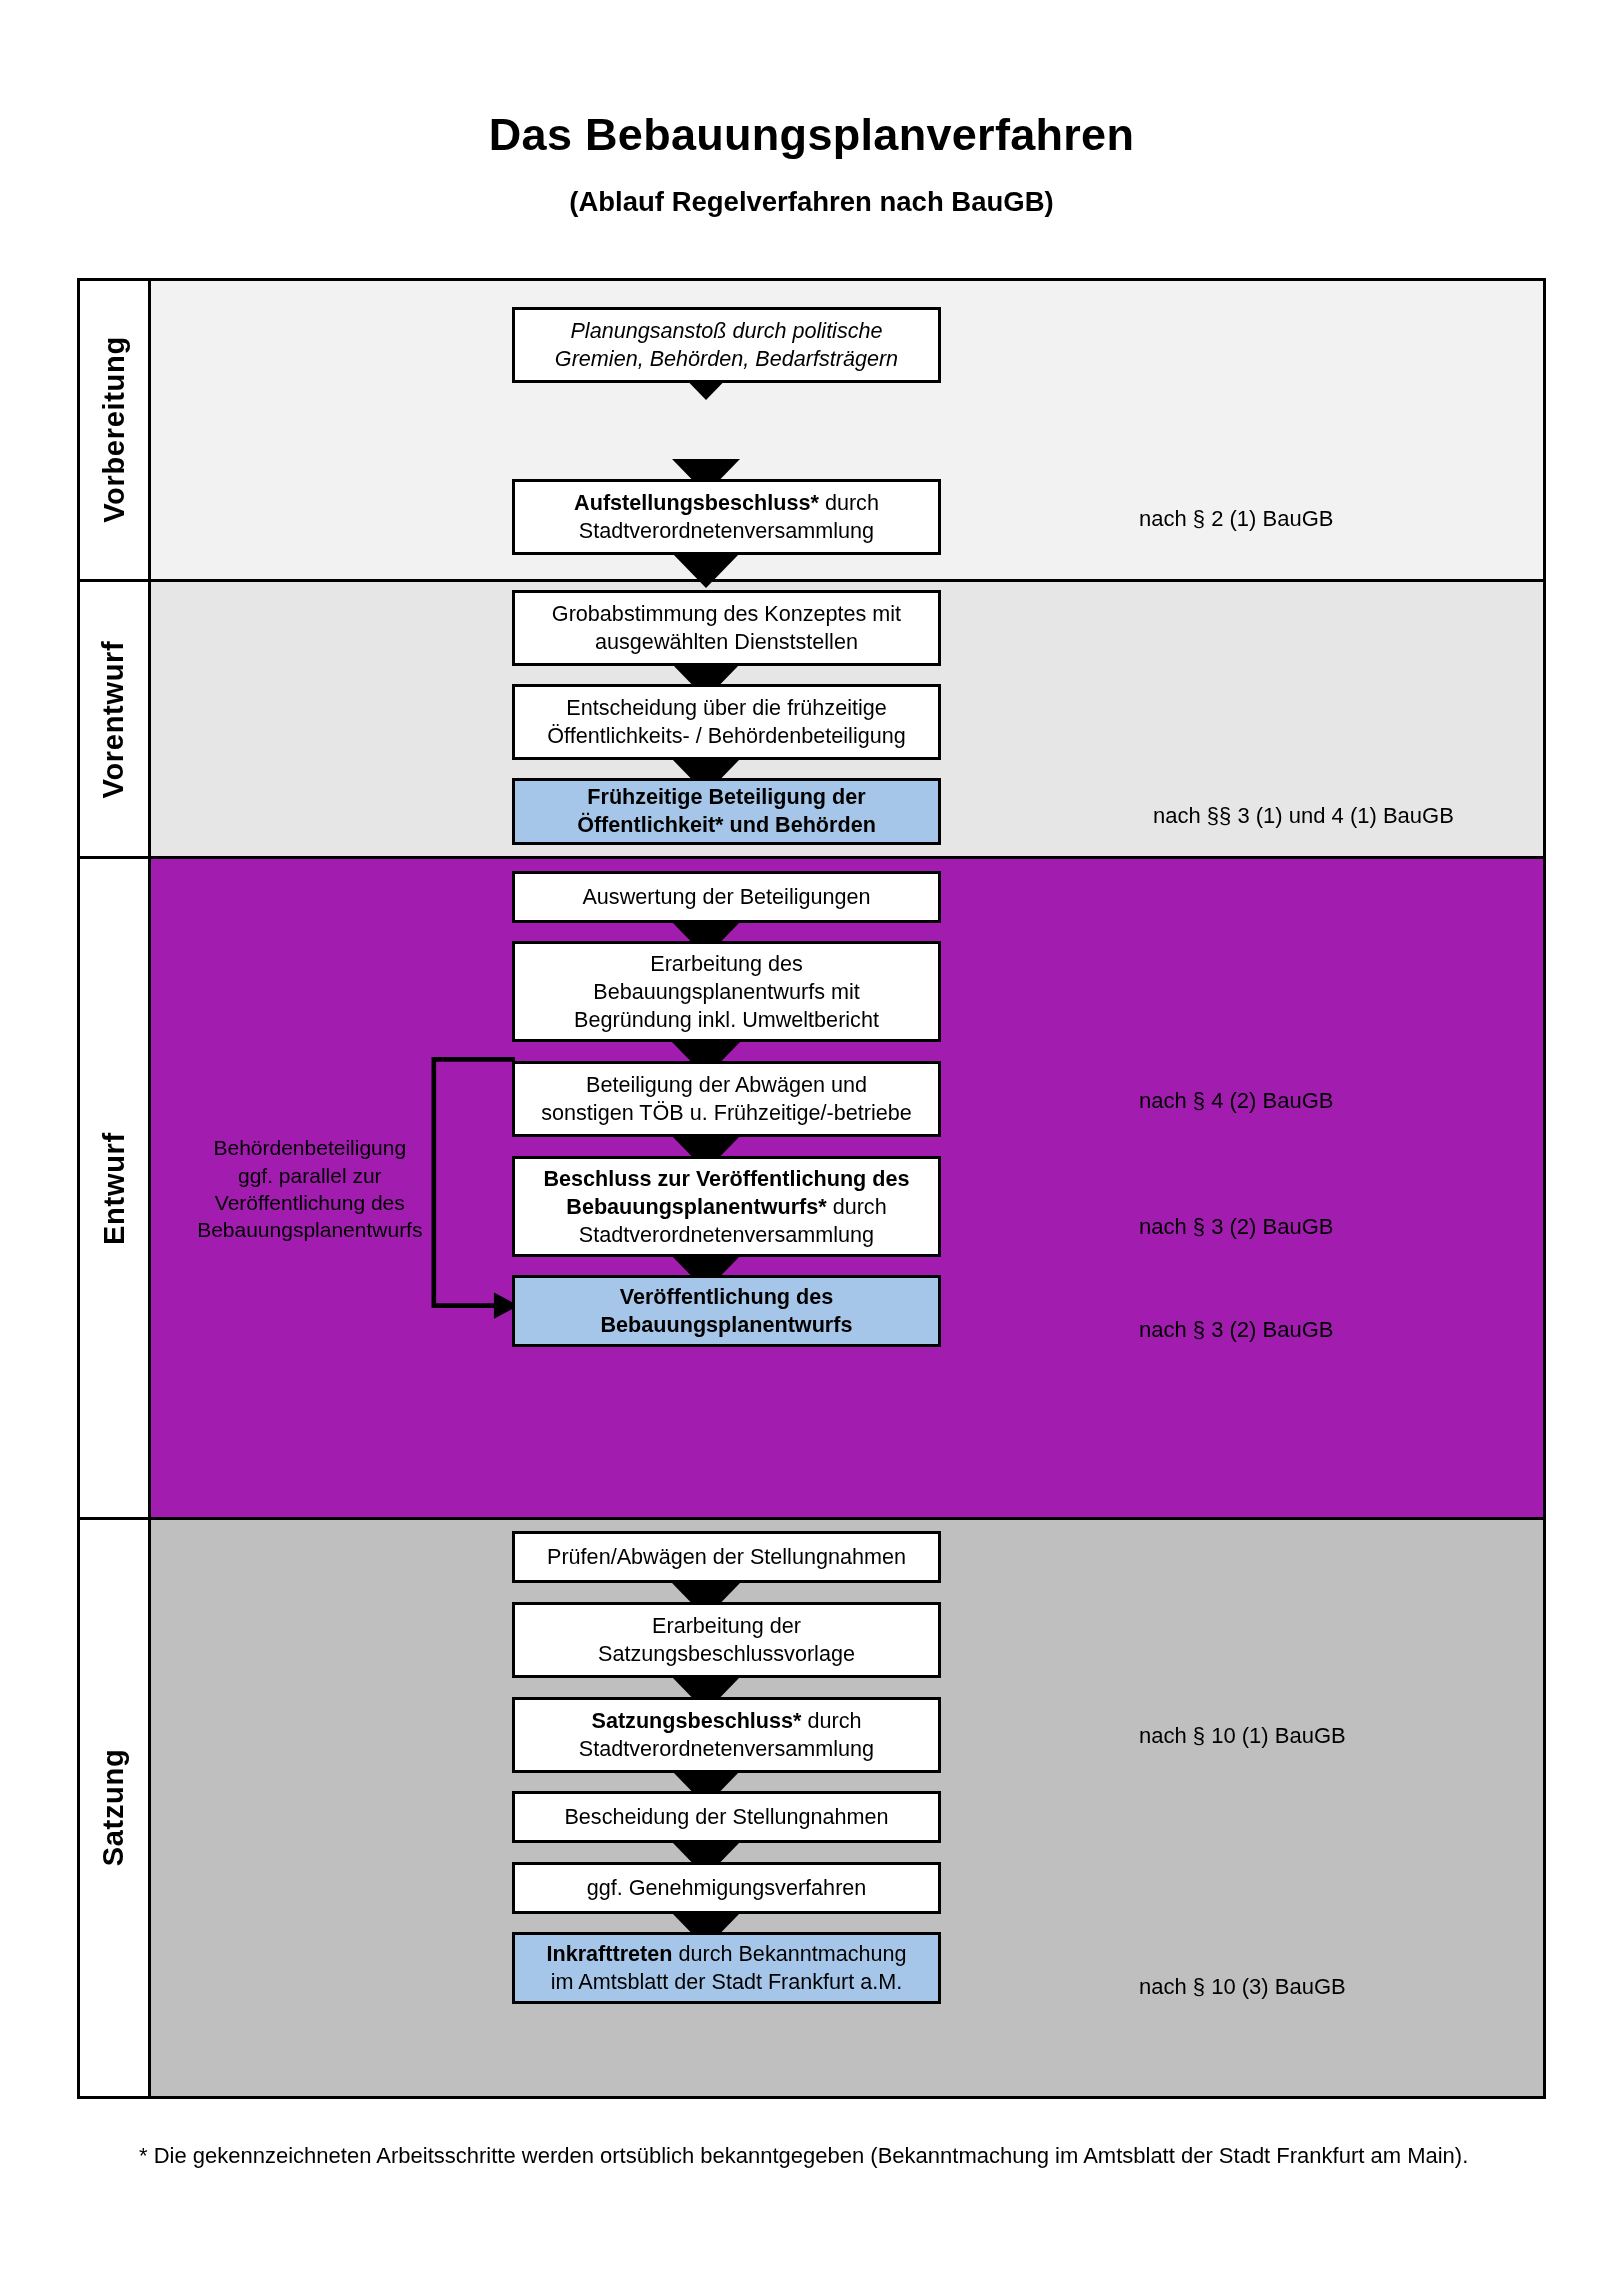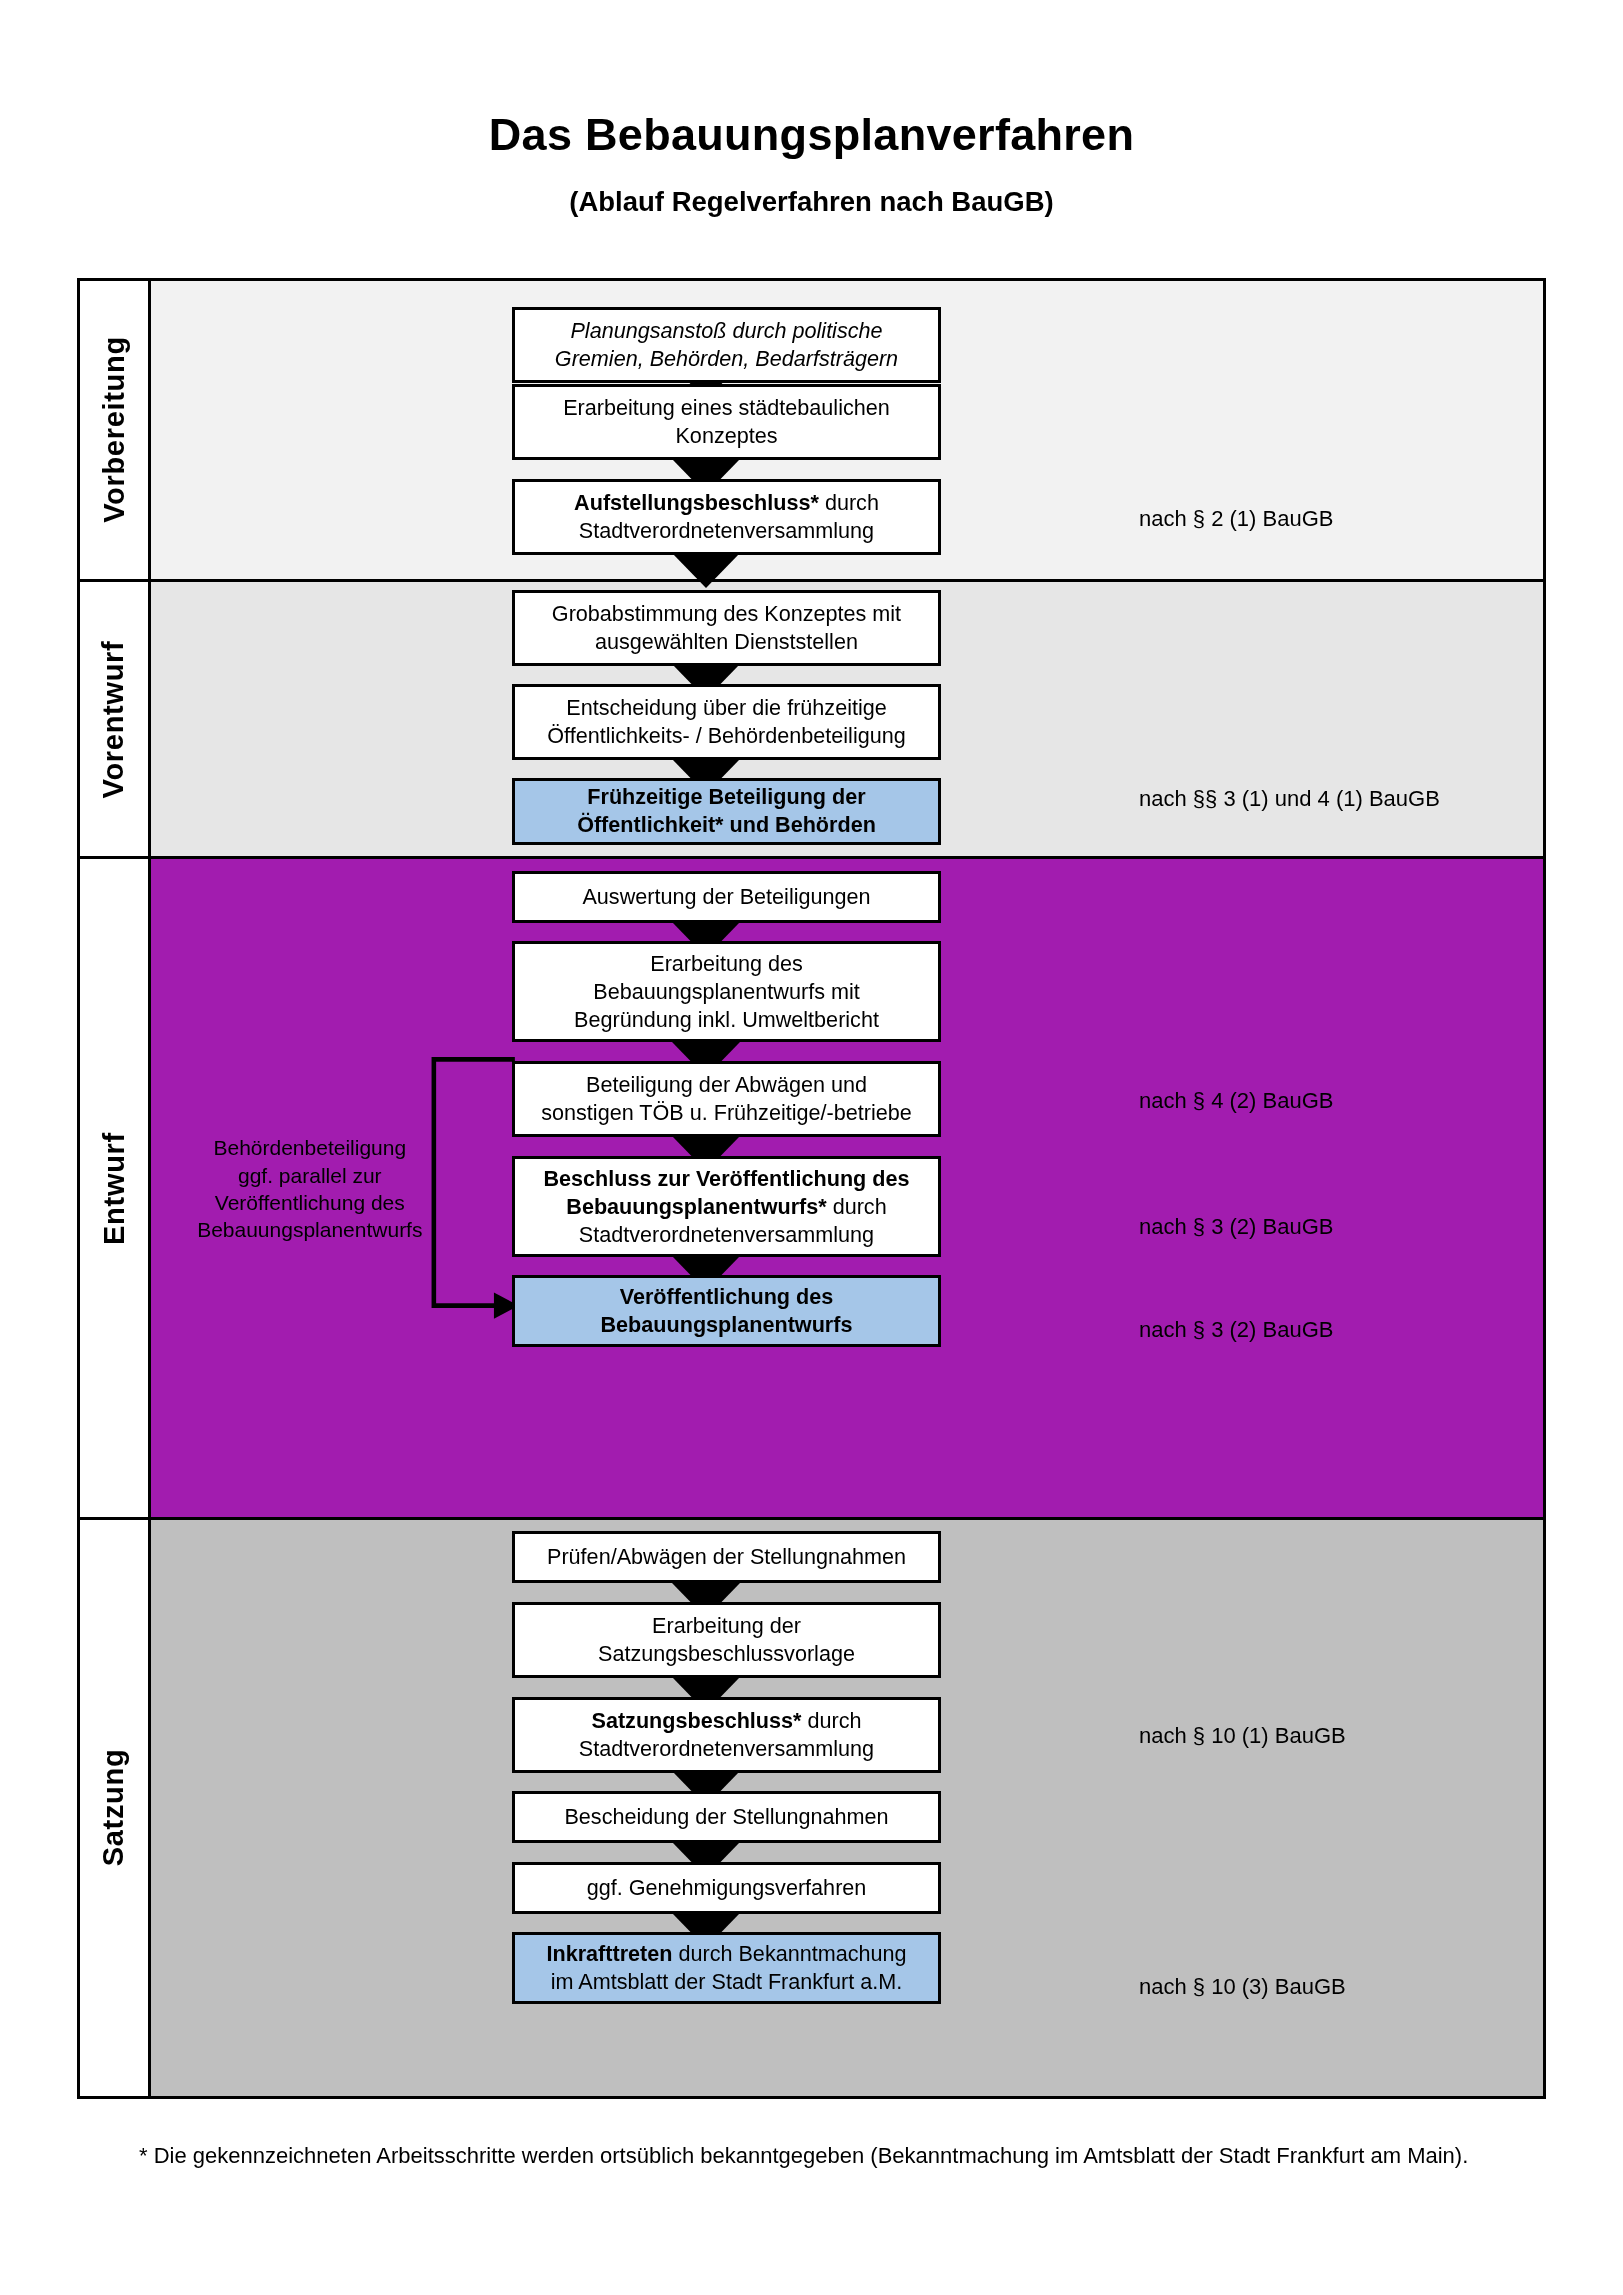--- a/index.html
+++ b/index.html
@@ -181,26 +181,20 @@
     <div class="phase-body band-1">
 
       <div class="flowbox" style="top:26px; height:76px;font-style:italic;">
         <span>
           <span>Planungsanstoß durch politische</span><br>
           <span>Gremien, Behörden, Bedarfsträgern</span>
         </span>
       </div>
       <div class="arrow-down" style="top:84px; left:521px;"></div>
 
-      <div class="flowbox" style="top:103px; height:76px;">
-        <span>
-          <span>Erarbeitung eines städtebaulichen</span><br>
-          <span>Konzeptes</span>
-        </span>
-      </div>
       <div class="arrow-down" style="top:178px; left:521px;"></div>
 
       <div class="flowbox" style="top:198px; height:76px;">
         <span>
           <b>Aufstellungsbeschluss*</b> durch<br>
           <span>Stadtverordnetenversammlung</span>
         </span>
       </div>
       <div class="arrow-down" style="top:272px; left:521px;"></div>
 
@@ -230,21 +224,21 @@
       </div>
       <div class="arrow-down" style="top:177px; left:521px;"></div>
 
       <div class="flowbox blue" style="top:196px; height:67px;">
         <span>
           <b>Frühzeitige Beteiligung der</b><br>
           <b>Öffentlichkeit* und Behörden</b>
         </span>
       </div>
 
-      <div class="legal-note" style="top:204px;">nach §§ 3 (1) und 4 (1) BauGB</div>
+      <div class="legal-note" style="top:221px;margin-left:14px;">nach §§ 3 (1) und 4 (1) BauGB</div>
     </div>
   </div>
 
   <div class="phase-row h3">
     <div class="phase-label-cell">
       <span class="phase-label-text">Entwurf</span>
     </div>
     <div class="phase-body band-3">
 
       <div class="flowbox" style="top:11.8px; height:52px;">

